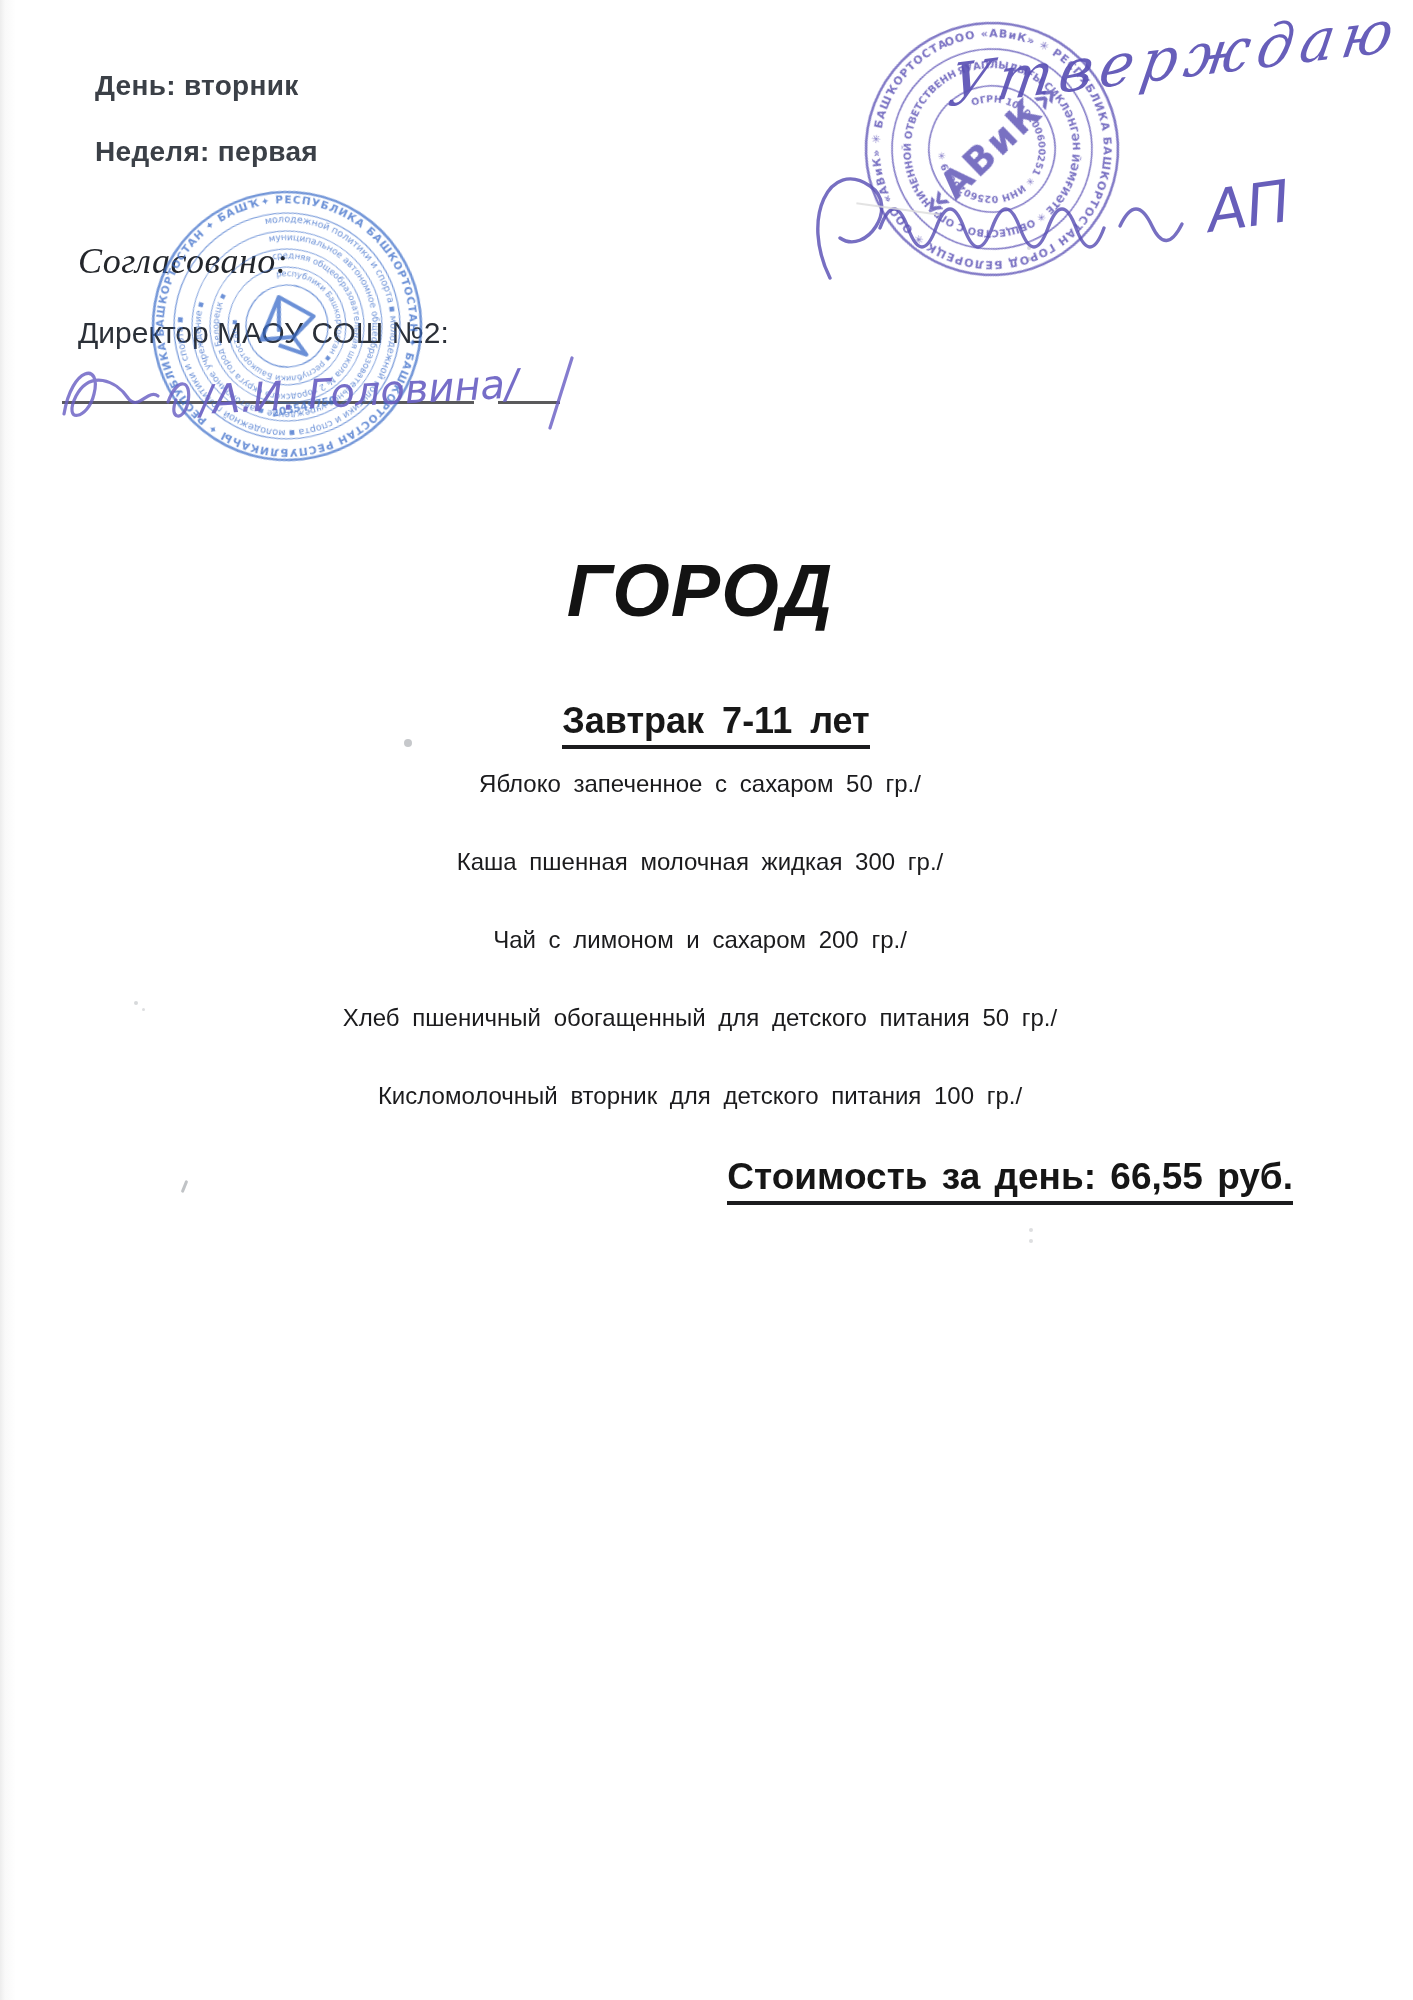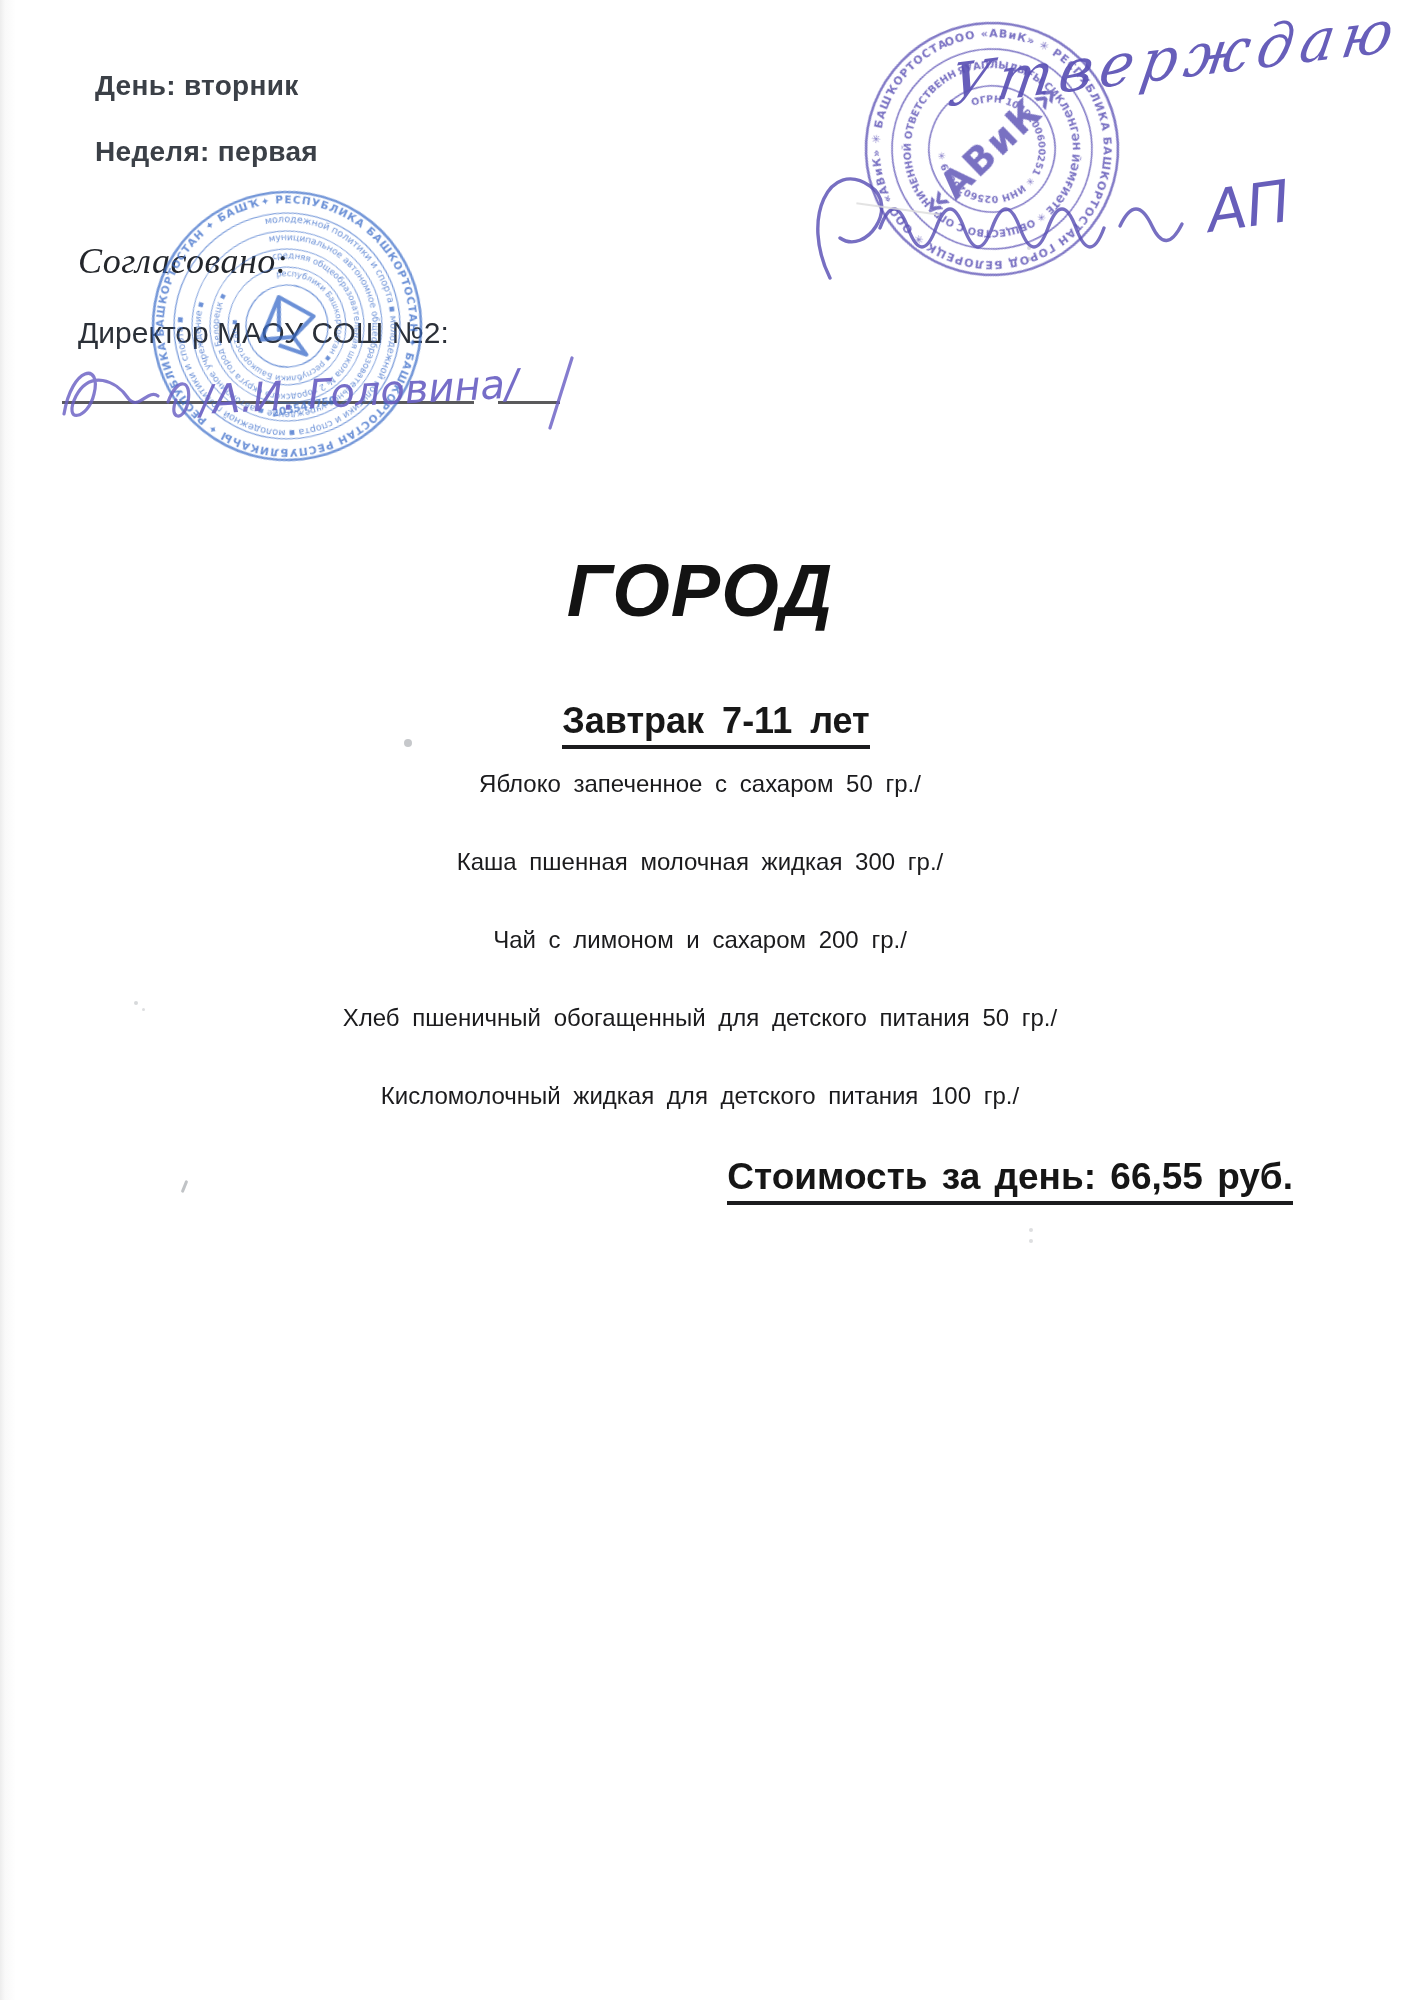--- a/index.html
+++ b/index.html
@@ -133,21 +133,21 @@
     <text x="440" y="104" font-size="58" font-style="italic" fill="#5b51b5" font-family="DejaVu Serif" transform="rotate(-8 440 104)">АП</text>
   </svg>
 
   <div class="center-line doc-title">ГОРОД</div>
   <div class="center-line section-head"><span class="u">Завтрак 7-11 лет</span></div>
 
   <div class="center-line item item-0">Яблоко запеченное с сахаром 50 гр./</div>
   <div class="center-line item item-1">Каша пшенная молочная жидкая 300 гр./</div>
   <div class="center-line item item-2">Чай с лимоном и сахаром 200 гр./</div>
   <div class="center-line item item-3">Хлеб пшеничный обогащенный для детского питания 50 гр./</div>
-  <div class="center-line item item-4">Кисломолочный жидкая для детского питания 100 гр./</div>
+  <div class="center-line item item-4">Кисломолочный вторник для детского питания 100 гр./</div>
 
   <div class="total"><span class="u">Стоимость за день: 66,55 руб.</span></div>
 
   <div class="speck" style="left:404px;top:739px;width:8px;height:8px;opacity:.5"></div>
   <div class="speck" style="left:183px;top:1180px;width:3px;height:13px;transform:rotate(22deg);opacity:.55;border-radius:2px"></div>
   <div class="speck" style="left:134px;top:1001px;width:4px;height:4px;opacity:.35"></div>
   <div class="speck" style="left:142px;top:1008px;width:3px;height:3px;opacity:.3"></div>
   <div class="speck" style="left:1027px;top:246px;width:4px;height:4px;opacity:.3"></div>
   <div class="speck" style="left:1027px;top:257px;width:4px;height:4px;opacity:.3"></div>
   <div class="speck" style="left:1029px;top:1228px;width:4px;height:4px;opacity:.3"></div>

